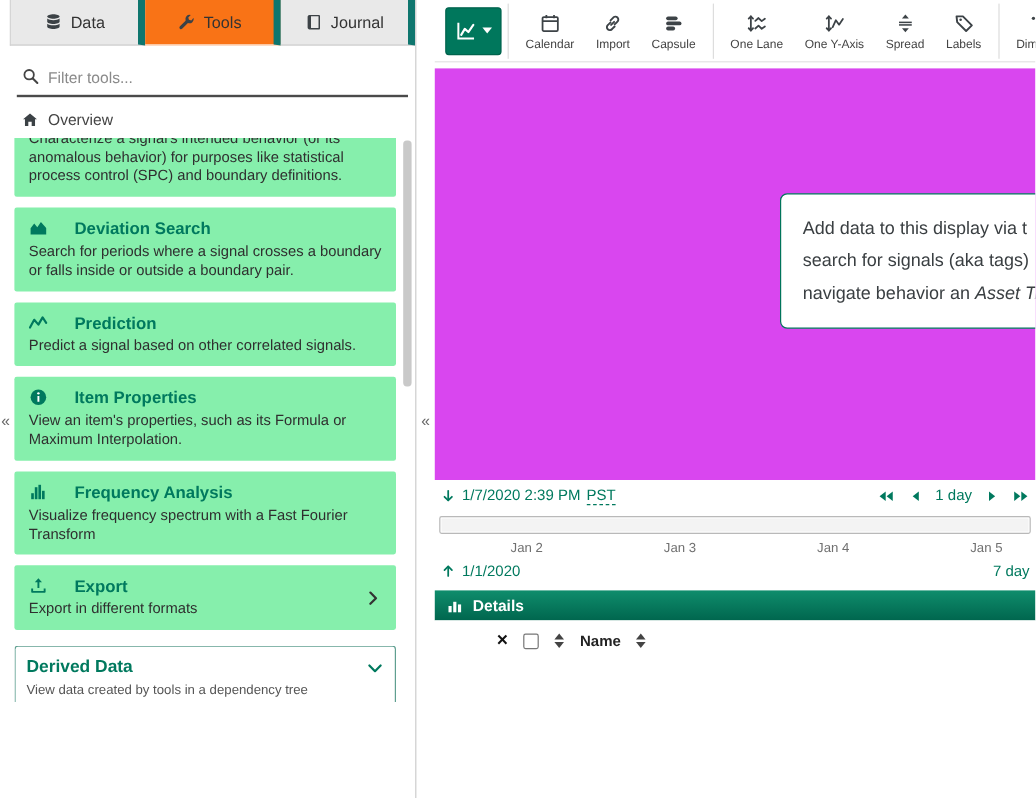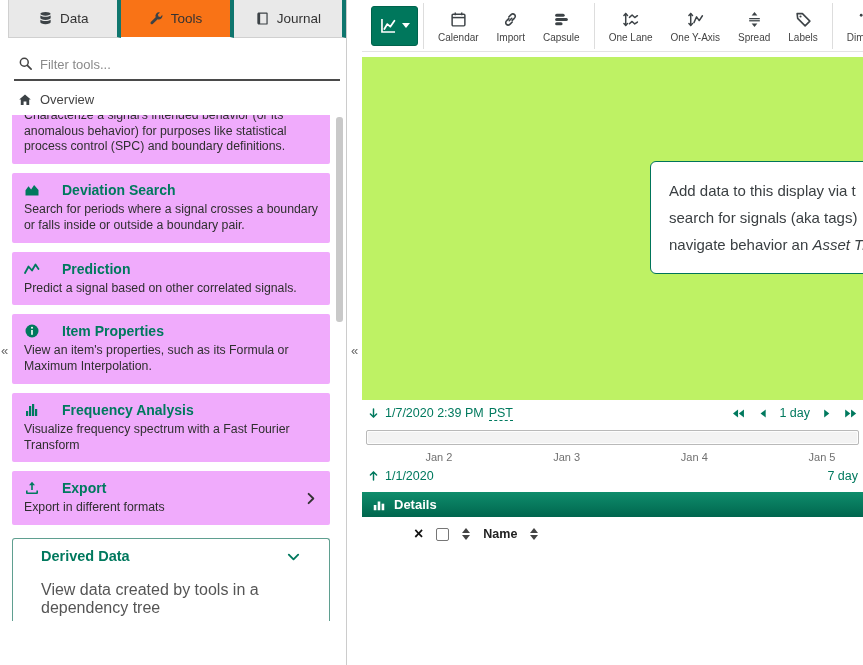--- a/index.html
+++ b/index.html
@@ -10,50 +10,50 @@
   .ti svg { width:100%; height:100%; }
 
   
   .left-gutter { position:absolute; left:0; top:0; width:8px; height:100%; background:#fff; z-index:6; }
   .collapse-glyph { position:absolute; top:344px; left:1px; font-size:13px; color:#666; cursor:pointer; line-height:1; }
 
   
   .sidebar { position:absolute; left:8px; top:0; width:338px; height:100%; background:#fff; }
   .tabbar { display:flex; height:38px; background:#e9e9e9; }
   .tab { flex:1; display:flex; align-items:center; justify-content:center; gap:7px; font-size:13.5px; color:#333;
-         border-right:4px solid #0f766e; border-bottom:1px solid #d0d0d0; cursor:pointer; background:#e9e9e9; }
+         border-right:6px solid #0f766e; border-bottom:1px solid #d0d0d0; cursor:pointer; background:#e9e9e9; }
   .tab:first-child { border-left:1px solid #d0d0d0; }
   .tab.active { background:#f97316; border-bottom:1px solid #fff; }
   .tab .ti { width:15px; height:15px; color:#3c4246; }
 
   .search-row { position:relative; margin:13px 6px 0; }
   .search-input { width:100%; border:none; border-bottom:2px solid #4a4a4a; padding:6px 4px 7px 26px; font-size:13px;
                   outline:none; color:#333; background:transparent; font-family:inherit; }
   .search-input::placeholder { color:#8a8a8a; }
   .search-icon { position:absolute; left:4px; top:5px; width:15px; height:15px; color:#444; }
 
   .overview-row { display:flex; align-items:center; gap:8px; padding:11px 10px 9px; font-size:13px; color:#444; cursor:pointer; }
   .overview-row .ti { width:14px; height:14px; color:#3c4246; }
 
   .tool-list { position:absolute; top:115px; bottom:0; left:0; right:0; overflow:hidden; padding:0 16px 0 4px; }
-  .tool-card { background:#f0abfc; border-radius:2px; padding:9px 12px; margin-bottom:9px; cursor:pointer; }
+  .tool-card { background:#86efac; border-radius:2px; padding:9px 12px; margin-bottom:9px; cursor:pointer; }
   .tool-card.partial { margin-top:-16px; }
   .tool-card.highlight { outline:3px solid #d9382c; }
   .tool-title { display:flex; align-items:center; gap:22px; color:#00795e; font-size:14px; font-weight:700; margin-bottom:4px; }
   .tool-title .ti { width:16px; height:16px; flex:0 0 auto; }
   .tool-desc { font-size:12.3px; color:#2f2f2f; line-height:1.28; }
   .tool-card.export-card { display:flex; align-items:center; }
   .export-text { flex:1; }
   .chev-right { width:15px; height:15px; color:#333; flex:0 0 auto; }
 
-  .derived { background:#fff; border:1px solid #5f9f90; border-bottom:none; border-radius:3px 3px 0 0; margin-top:13px; padding:9px 28px 4px; }
+  .derived { background:#fff; border:1px solid #5f9f90; border-bottom:none; border-radius:3px 3px 0 0; margin-top:13px; padding:9px 9px 4px; }
   .derived-head { display:flex; align-items:center; justify-content:space-between; cursor:pointer; }
   .derived-title { color:#00795e; font-size:14.5px; font-weight:700; }
   .chev-down { width:15px; height:15px; color:#00795e; }
-  .derived-desc { font-size:16px; color:#555; margin-top:17px; }
+  .derived-desc { font-size:11px; color:#555; margin-top:5px; }
 
   .list-scrollbar { position:absolute; top:117px; right:3px; width:7px; height:540px; }
   .list-thumb { width:7px; height:205px; background:#c9c9c9; border-radius:3px; cursor:pointer; }
 
   
   .right-gutter { position:absolute; left:346px; top:0; width:16px; height:100%; background:#fff; border-left:1px solid #ccc; z-index:6; }
   .right-gutter .collapse-glyph { left:4px; }
 
   
   .main { position:absolute; left:362px; top:0; right:0; height:100%; overflow:hidden; background:#fff; }
@@ -61,21 +61,21 @@
   .toolbar { position:absolute; top:0; left:0; right:0; height:52px; background:#fff; border-bottom:1px solid #e3e3e3; display:flex; align-items:center; }
   .display-btn { margin-left:9px; width:47px; height:40px; background:#00775c; border:1px solid #00634d; border-radius:3px;
                  display:flex; align-items:center; justify-content:center; gap:4px; cursor:pointer; color:#fff; flex:0 0 auto; }
   .display-btn .ti { width:19px; height:19px; }
   .caret-down { width:0; height:0; border-left:4px solid transparent; border-right:4px solid transparent; border-top:5px solid #fff; }
   .tb-sep { width:1px; height:46px; background:#ddd; margin:0 5px; flex:0 0 auto; }
   .tb-btn { height:52px; padding:4px 9px 2px; display:flex; flex-direction:column; align-items:center; justify-content:center; gap:4px; cursor:pointer; }
   .tb-btn .ti { width:17px; height:17px; color:#3d4347; }
   .tb-label { font-size:10px; color:#444; white-space:nowrap; }
 
-  .chart-area { position:absolute; top:57px; left:0; right:0; height:343px; background:#bef264; overflow:hidden; }
+  .chart-area { position:absolute; top:57px; left:0; right:0; height:343px; background:#d946ef; overflow:hidden; }
   .help-box { position:absolute; left:288px; top:104px; width:300px; border:1px solid #00745a; border-radius:6px;
               padding:15px 18px; font-size:15px; color:#3a3f42; line-height:1.8; background:#fff; }
   .help-box em { font-style:italic; }
 
   .timebar { position:absolute; top:400px; left:0; right:0; height:92px; background:#fff; }
   .tb-row1 { position:absolute; top:0; left:5px; right:5px; height:26px; display:flex; align-items:center; color:#00795e; font-size:12.5px; }
   .invest-group { display:flex; align-items:center; gap:5px; cursor:pointer; }
   .invest-group .ti { width:13px; height:13px; color:#00795e; }
   .tz { border-bottom:1px dashed #00795e; }
   .steppers { margin-left:auto; display:flex; align-items:center; gap:13px; }

